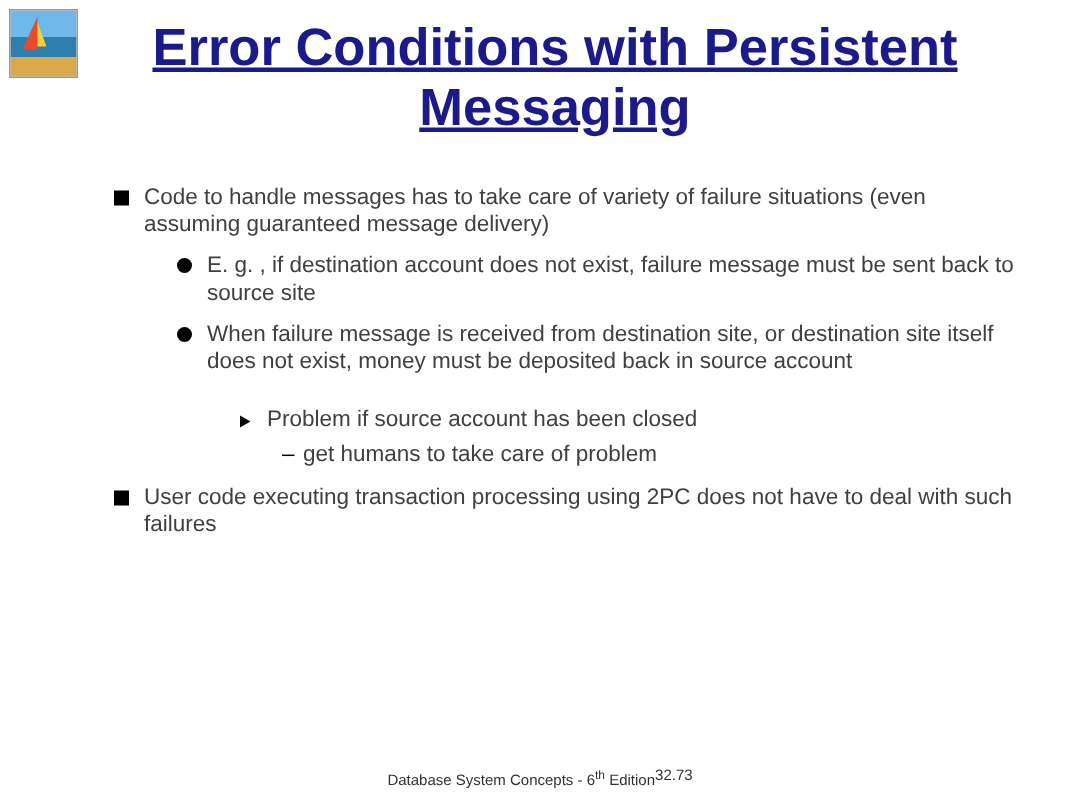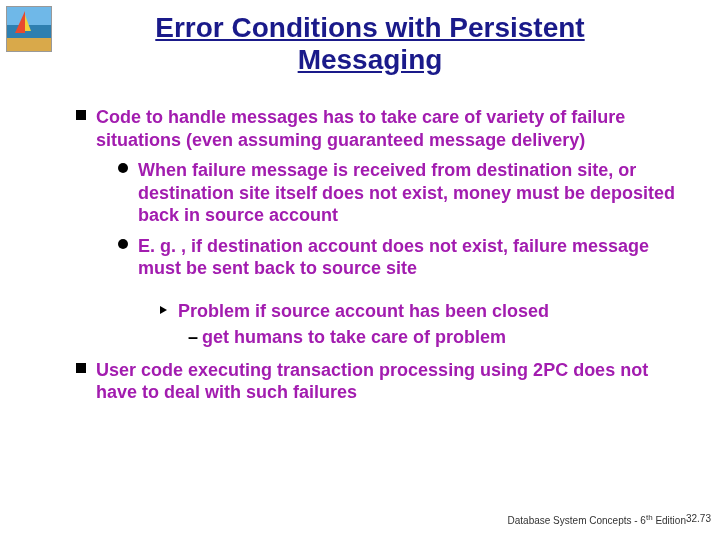--- a/index.html
+++ b/index.html
@@ -40,33 +40,32 @@
     position: absolute;
     left: 18px; top: 8px;
     width: 0; height: 0;
     border-left: 0 solid transparent;
     border-right: 6px solid transparent;
     border-bottom: 16px solid #f2d23a;
   }
   h1.title {
     text-align: center;
     color: #1a1a8a;
-    font-size: 28px;
+    font-size: 35px;
     font-weight: bold;
     padding: 12px 40px 4px 40px;
     text-decoration: underline;
     text-decoration-color: #1a1a8a;
     line-height: 1.15;
   }
   .content {
     padding-top: 16px;
-    font-size: 18px;
-    color: #a21caf;
+    font-size: 15px;
+    color: #404040;
     line-height: 1.25;
-    font-weight: bold;
   }
   .lvl1 { margin: 10px 0 6px 16px; position: relative; padding-left: 20px; }
   .lvl1::before {
     content: "";
     position: absolute;
     left: 0; top: 4px;
     width: 10px; height: 10px;
     background: #000;
   }
   .lvl2 { margin: 8px 0 6px 58px; position: relative; padding-left: 20px; }
@@ -96,37 +95,37 @@
     color: #000;
   }
   .footer {
     position: absolute;
     bottom: 14px;
     left: 0;
     width: 720px;
     font-size: 10px;
     color: #333;
     display: flex;
-    justify-content: flex-end;
-    padding: 0 9px;
+    justify-content: center;
+    padding: 0 20px;
   }
   .footer .left sup { font-size: 8px; }
 </style>
 </head>
 <body>
 
 <div class="slide">
   <div class="logo"></div>
 
   <h1 class="title">Error Conditions with Persistent Messaging</h1>
 
   <div class="content">
     <div class="lvl1">Code to handle messages has to take care of variety of failure situations (even assuming guaranteed message delivery)</div>
+    <div class="lvl2">E. g. , if destination account does not exist, failure message must be sent back to source site</div>
     <div class="lvl2">When failure message is received from destination site, or destination site itself does not exist, money must be deposited back in source account</div>
-    <div class="lvl2">E. g. , if destination account does not exist, failure message must be sent back to source site</div>
     <div class="lvl3">Problem if source account has been closed</div>
     <div class="lvl4">get humans to take care of problem</div>
     <div class="lvl1">User code executing transaction processing using 2PC does not have to deal with such failures</div>
   </div>
 
   <div class="footer">
     <div class="left">
       <span>Database System Concepts - 6</span><sup>th</sup><span> Edition</span>
     </div>
     <div class="center">32.73</div>

